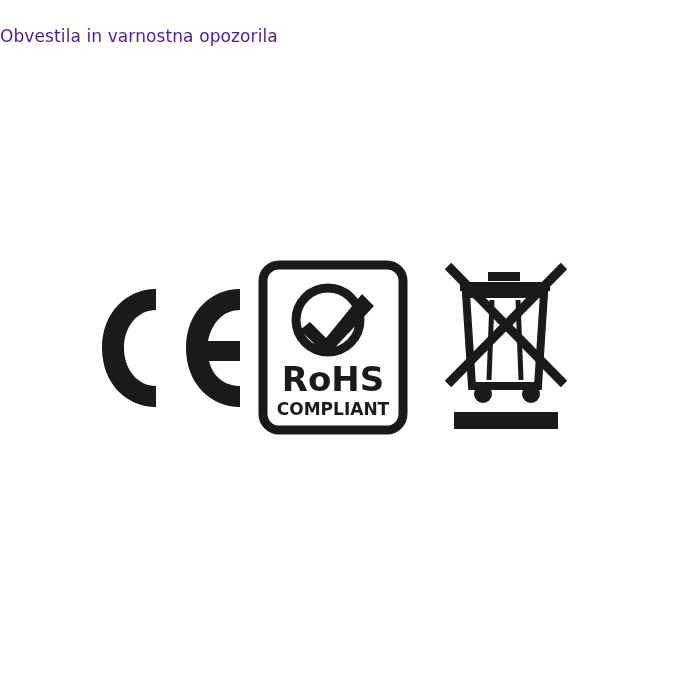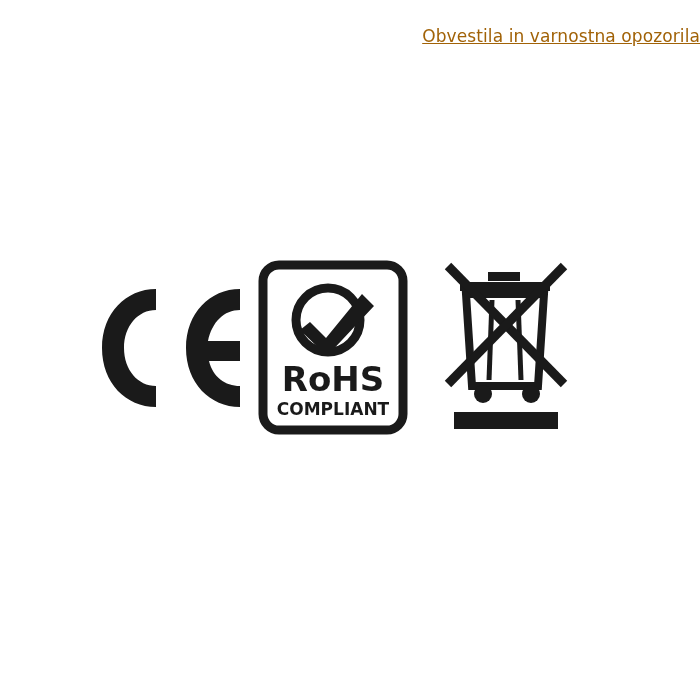--- a/index.html
+++ b/index.html
@@ -18,26 +18,25 @@
   .page {
     width: 700px;
     height: 700px;
     position: relative;
   }
   .page-title {
     position: absolute;
     top: 26px;
     left: 0;
     width: 700px;
-    text-align: right;
+    text-align: left;
     font-size: 17px;
     font-weight: 400;
-    color: #a16207;
+    color: #4c1d95;
     letter-spacing: 0.1px;
-    text-decoration: underline;
   }
   .symbol-row {
     position: absolute;
     top: 255px;
     left: 88px;
     width: 524px;
     height: 185px;
     display: flex;
     flex-direction: row;
     align-items: center;

